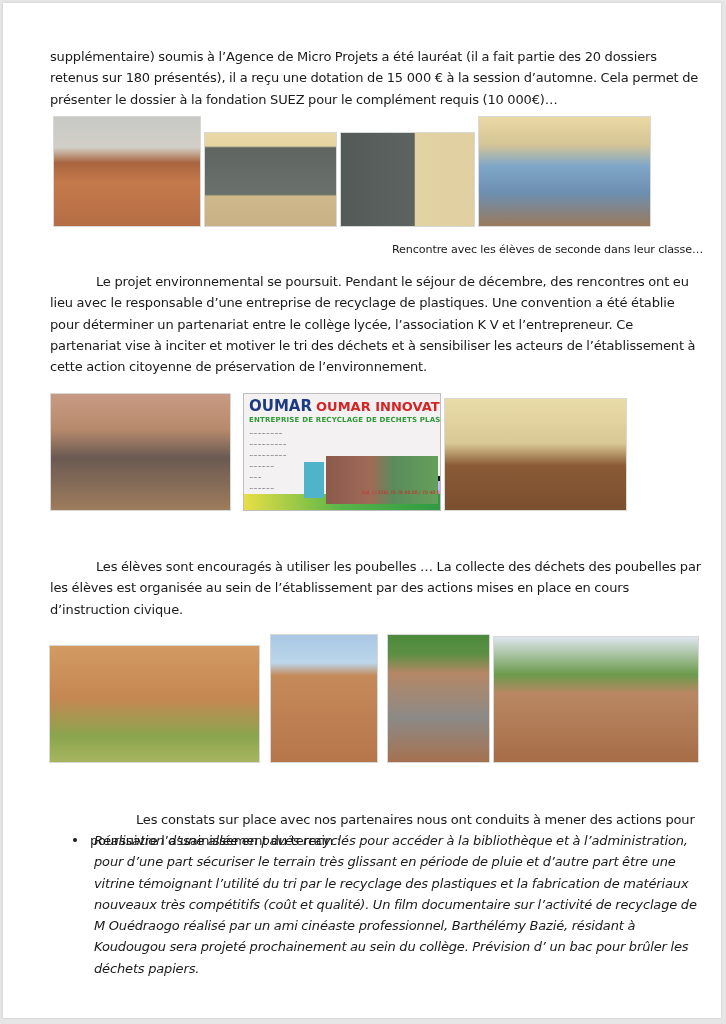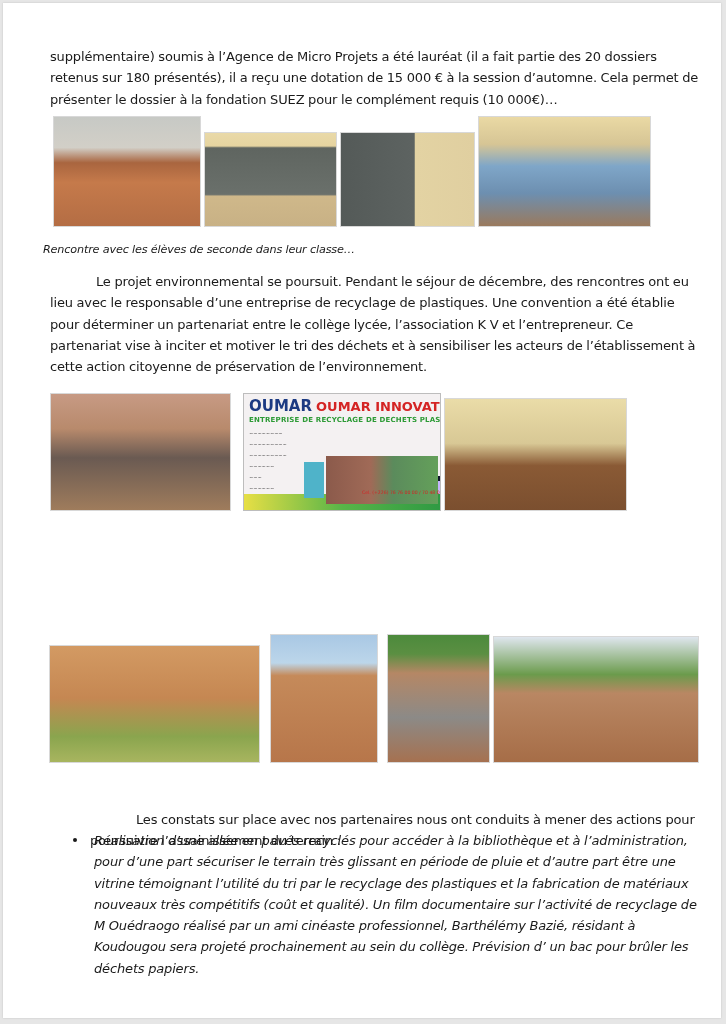--- a/index.html
+++ b/index.html
@@ -15,22 +15,22 @@
     background: #ffffff;
     box-shadow: 0 0 2px rgba(0,0,0,0.15);
   }
   .para {
     position: absolute; left: 47px; width: 652px;
     font-size: 13px; line-height: 21.3px; color: #1a1a1a;
     letter-spacing: -0.15px; word-spacing: -0.3px;
   }
   .indent { text-indent: 46px; }
   .caption {
-    position: absolute; left: 40px; width: 660px; text-align: left;
-    font-style: italic; font-size: 11.2px; color: #1a1a1a;
+    position: absolute; left: 40px; width: 660px; text-align: right;
+    font-size: 11.2px; color: #1a1a1a;
     letter-spacing: -0.15px;
   }
   .photo {
     position: absolute; overflow: hidden;
     border: 1px solid #d8d8d8;
   }
   
   .p-yard { background: linear-gradient(180deg, #c7c9c5 0%, #d2cfc7 28%, #a9653f 42%, #c57a4b 60%, #b46d44 100%); }
   .p-board { background: linear-gradient(180deg, #e9d9a8 0%, #e6d4a0 14%, #5f6560 16%, #6a706b 66%, #cfb88a 68%, #c8b185 100%); }
   .p-class2 { background: linear-gradient(90deg, #545a58 0%, #5d6361 55%, #e3d3a3 56%, #e0cfa0 100%); }
@@ -98,20 +98,21 @@
     <div class="card-list">~~~~~~~~<br>~~~~~~~~~<br>~~~~~~~~~<br>~~~~~~<br>~~~<br>~~~~~~<br>~~~~~~</div>
     <div class="card-green"></div>
     <div class="card-chair"></div>
     <div class="card-img"></div>
     <div class="card-contact">Cel. (+226) 76 76 00 00 / 70 48 01 20</div>
   </div>
 
   <div class="photo p-room" style="left:441px; top:395px; width:181px; height:111px;"></div>
 
 
+  <div class="para indent" style="top:553px;">Les élèves sont encouragés à utiliser les poubelles … La collecte des déchets des poubelles par les élèves est organisée au sein de l’établissement par des actions mises en place en cours d’instruction civique.</div>
 
   <div class="photo p-students" style="left:46px; top:642px; width:209px; height:116px;"></div>
   <div class="photo p-path" style="left:267px; top:631px; width:106px; height:127px;"></div>
   <div class="photo p-bin" style="left:384px; top:631px; width:101px; height:127px;"></div>
   <div class="photo p-burn" style="left:490px; top:633px; width:204px; height:125px;"></div>
 
   <div class="para indent" style="top:806px;margin-left:40px;">Les constats sur place avec nos partenaires nous ont conduits à mener des actions pour poursuivre l’assainissement du terrain :</div>
 
   <div class="para" style="top:827px;">
     <ul class="bullets">

